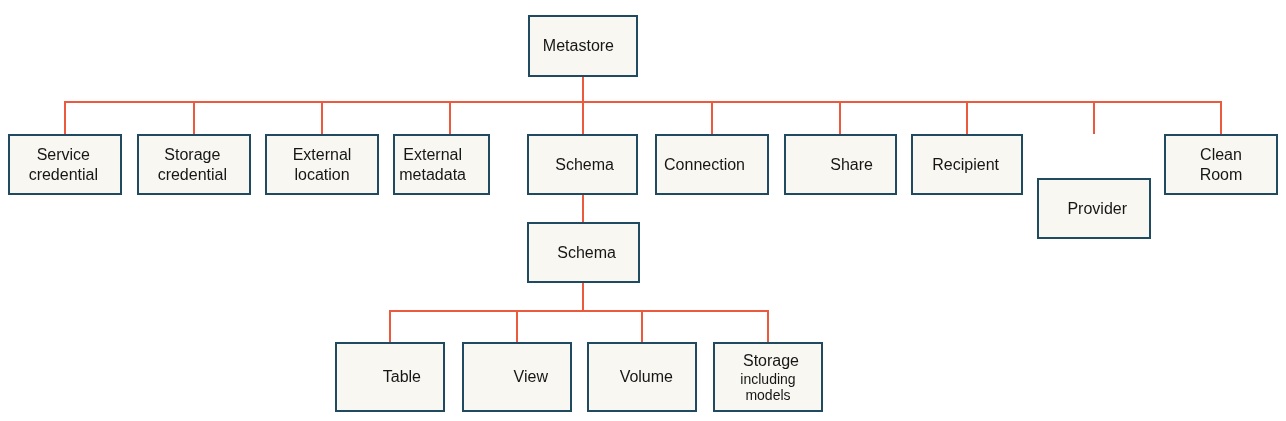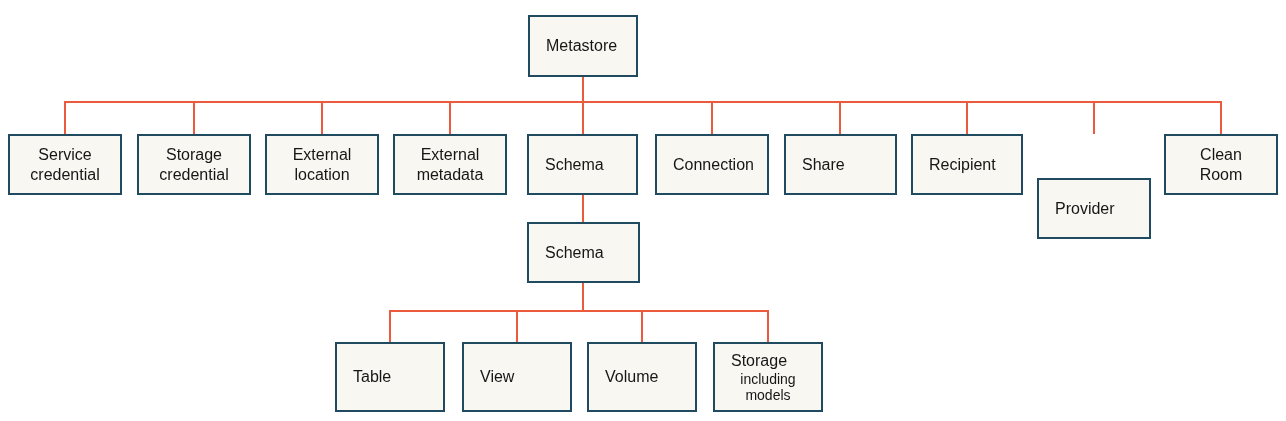--- a/index.html
+++ b/index.html
@@ -28,39 +28,39 @@
   .connectors line{
     stroke:var(--line);
     stroke-width:2;
   }
   .node{
     position:absolute;
     background:var(--box-fill);
     border:2px solid var(--box-border);
     display:flex;
     flex-direction:column;
-    align-items:flex-start;
+    align-items:flex-end;
     justify-content:center;
     text-align:center;
     font-size:16px;
     line-height:1.25;
-    padding:4px 16px;
+    padding:4px 22px;
   }
   .node .sublabel{
     font-size:14px;
     line-height:1.15;
     max-width:92px;
   }
   
   .n-metastore {left:528px; top:15px;  width:110px; height:62px;}
   .row2       {top:134px; height:61px;}
   .n-service  {left:8px;    width:114px;}
   .n-storage  {left:137px;  width:114px;}
   .n-extloc   {left:265px;  width:114px;}
-  .n-extmeta  {left:393px;  width:114px;}
+  .n-extmeta  {left:393px;  width:97px;}
   .n-catalog  {left:527px;  width:111px;}
   .n-connection{left:655px; width:114px;}
   .n-share    {left:784px;  width:113px;}
   .n-recipient{left:911px;  width:112px;}
   .n-provider {left:1037px; width:114px;margin-top:44px;}
   .n-cleanroom{left:1164px; width:114px;}
   .n-schema   {left:527px; top:222px; width:113px; height:61px;}
   .row4       {top:342px; height:70px;}
   .n-table    {left:335px; width:110px;}
   .n-view     {left:462px; width:110px;}

